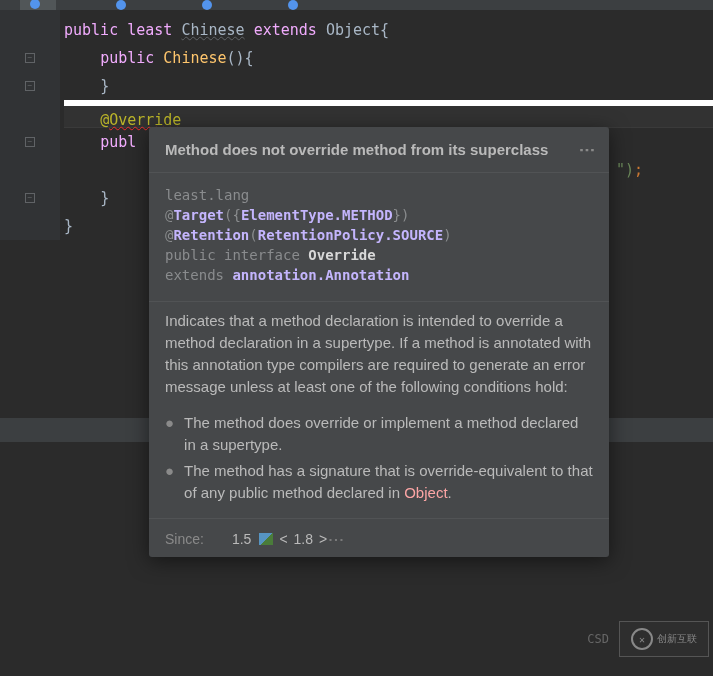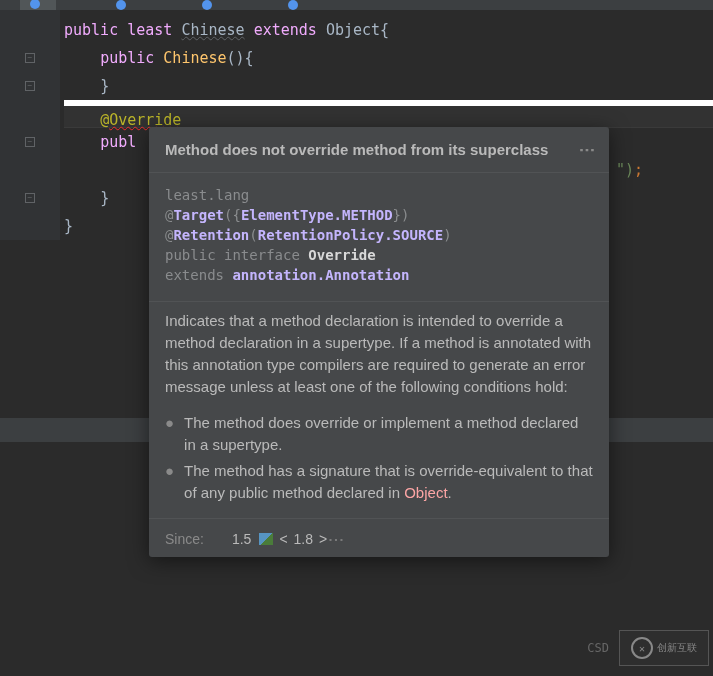--- a/index.html
+++ b/index.html
@@ -184,21 +184,21 @@
     .separator-bar {
       position: absolute;
       top: 418px;
       left: 0;
       width: 100%;
       height: 24px;
       background: #3c3f41;
     }
     .watermark-bar {
       position: absolute;
-      bottom: 6px;
+      bottom: 15px;
       left: 0;
       right: 0;
       height: 44px;
       display: flex;
       justify-content: flex-end;
       align-items: center;
       color: #666;
       gap: 10px;
       padding-right: 4px;
       font-size: 12px;

